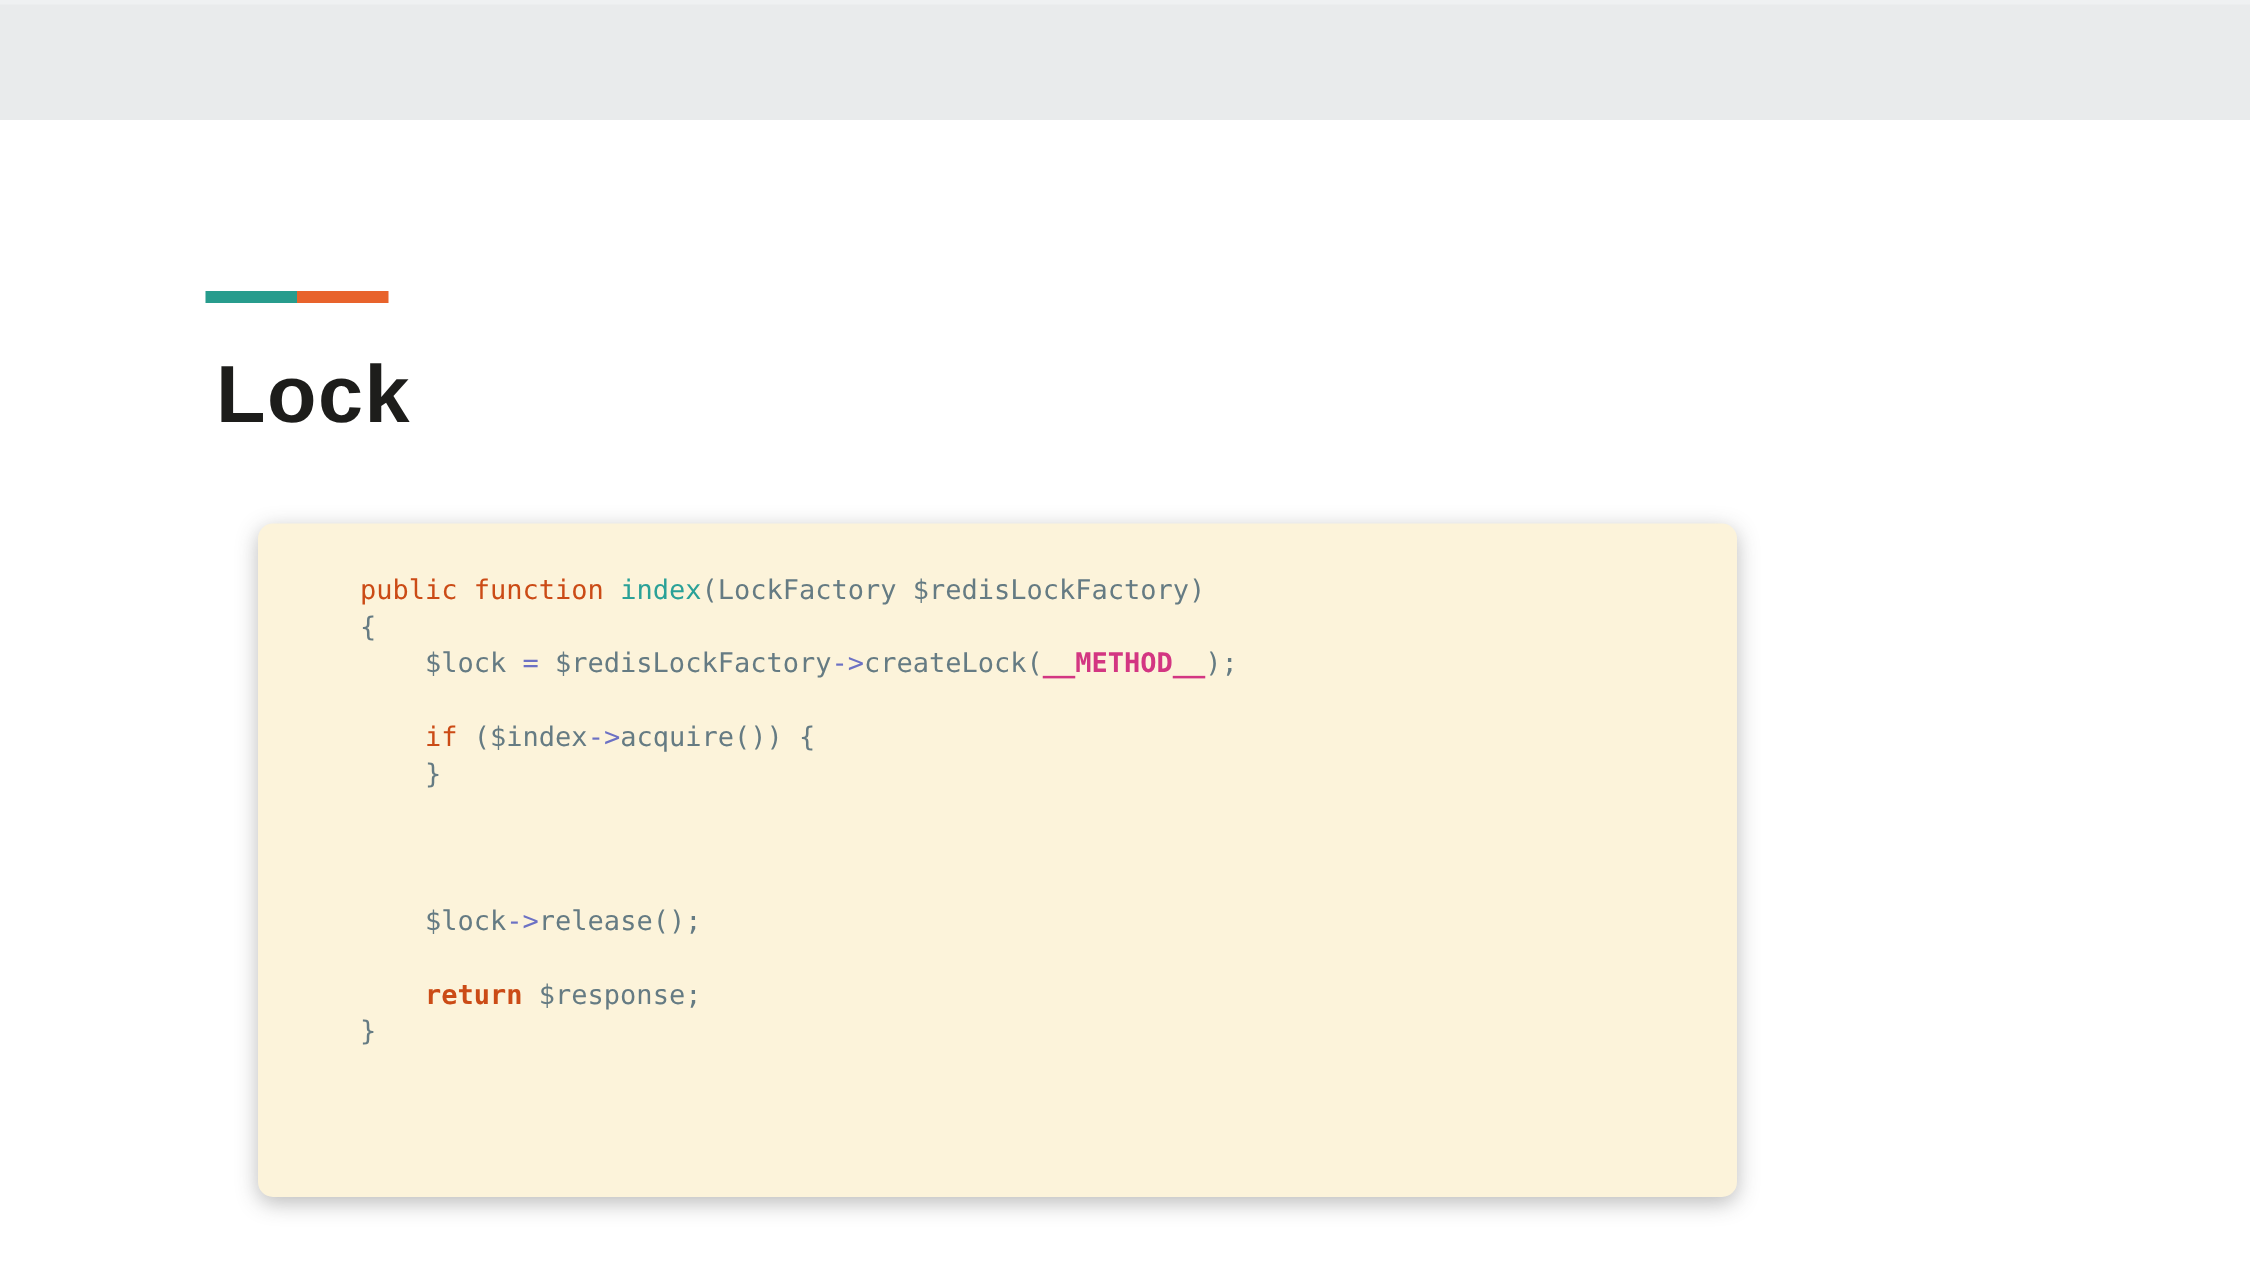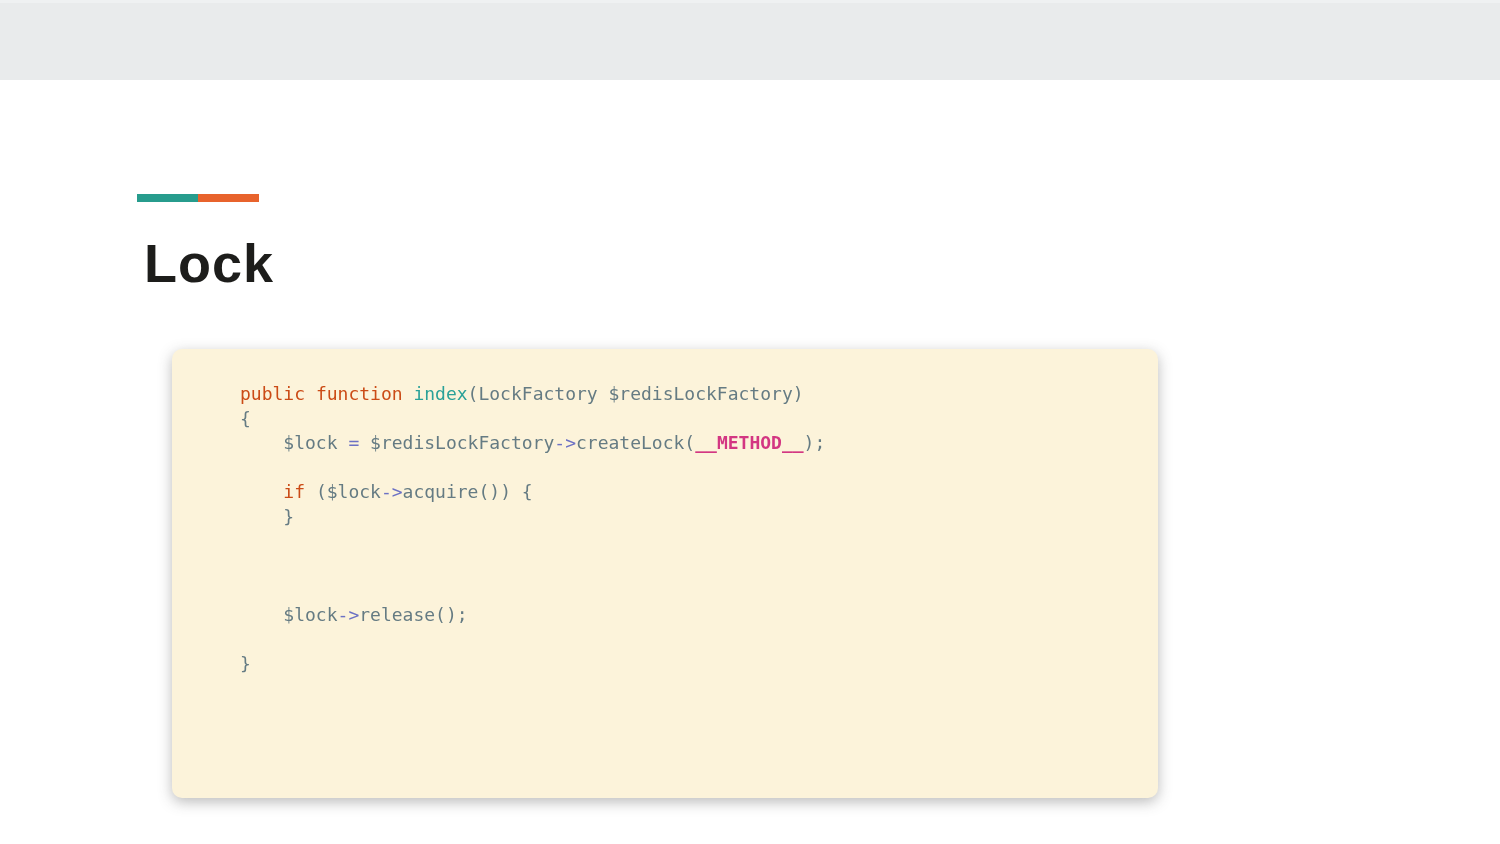--- a/index.html
+++ b/index.html
@@ -87,22 +87,23 @@
 </div>
 
 <h1 class="page-title">Lock</h1>
 
 <div class="code-card">
   <div class="code-block">
       <div class="code-line"><span class="tk-kw">public</span><span class="tk-pl"> </span><span class="tk-kw">function</span><span class="tk-pl"> </span><span class="tk-fn">index</span><span class="tk-pl">(LockFactory $redisLockFactory)</span></div>
       <div class="code-line"><span class="tk-pl">{</span></div>
       <div class="code-line"><span class="tk-pl">    $lock </span><span class="tk-op">=</span><span class="tk-pl"> $redisLockFactory</span><span class="tk-op">-&gt;</span><span class="tk-pl">createLock(</span><span class="tk-mgb">__METHOD__</span><span class="tk-pl">);</span></div>
       <div class="code-line"> </div>
-      <div class="code-line"><span class="tk-pl">    </span><span class="tk-kw">if</span><span class="tk-pl"> ($lock</span><span class="tk-op">-&gt;</span><span class="tk-pl">acquire()) {</span></div>
+      <div class="code-line"><span class="tk-pl">    </span><span class="tk-kw">if</span><span class="tk-pl"> ($index</span><span class="tk-op">-&gt;</span><span class="tk-pl">acquire()) {</span></div>
       <div class="code-line"><span class="tk-pl">    }</span></div>
       <div class="code-line"> </div>
       <div class="code-line"> </div>
       <div class="code-line"> </div>
       <div class="code-line"><span class="tk-pl">    $lock</span><span class="tk-op">-&gt;</span><span class="tk-pl">release();</span></div>
       <div class="code-line"> </div>
+      <div class="code-line"><span class="tk-pl">    </span><span class="tk-kwb">return</span><span class="tk-pl"> $response;</span></div>
       <div class="code-line"><span class="tk-pl">}</span></div>
     </div>
 </div>
 
 </body></html>

